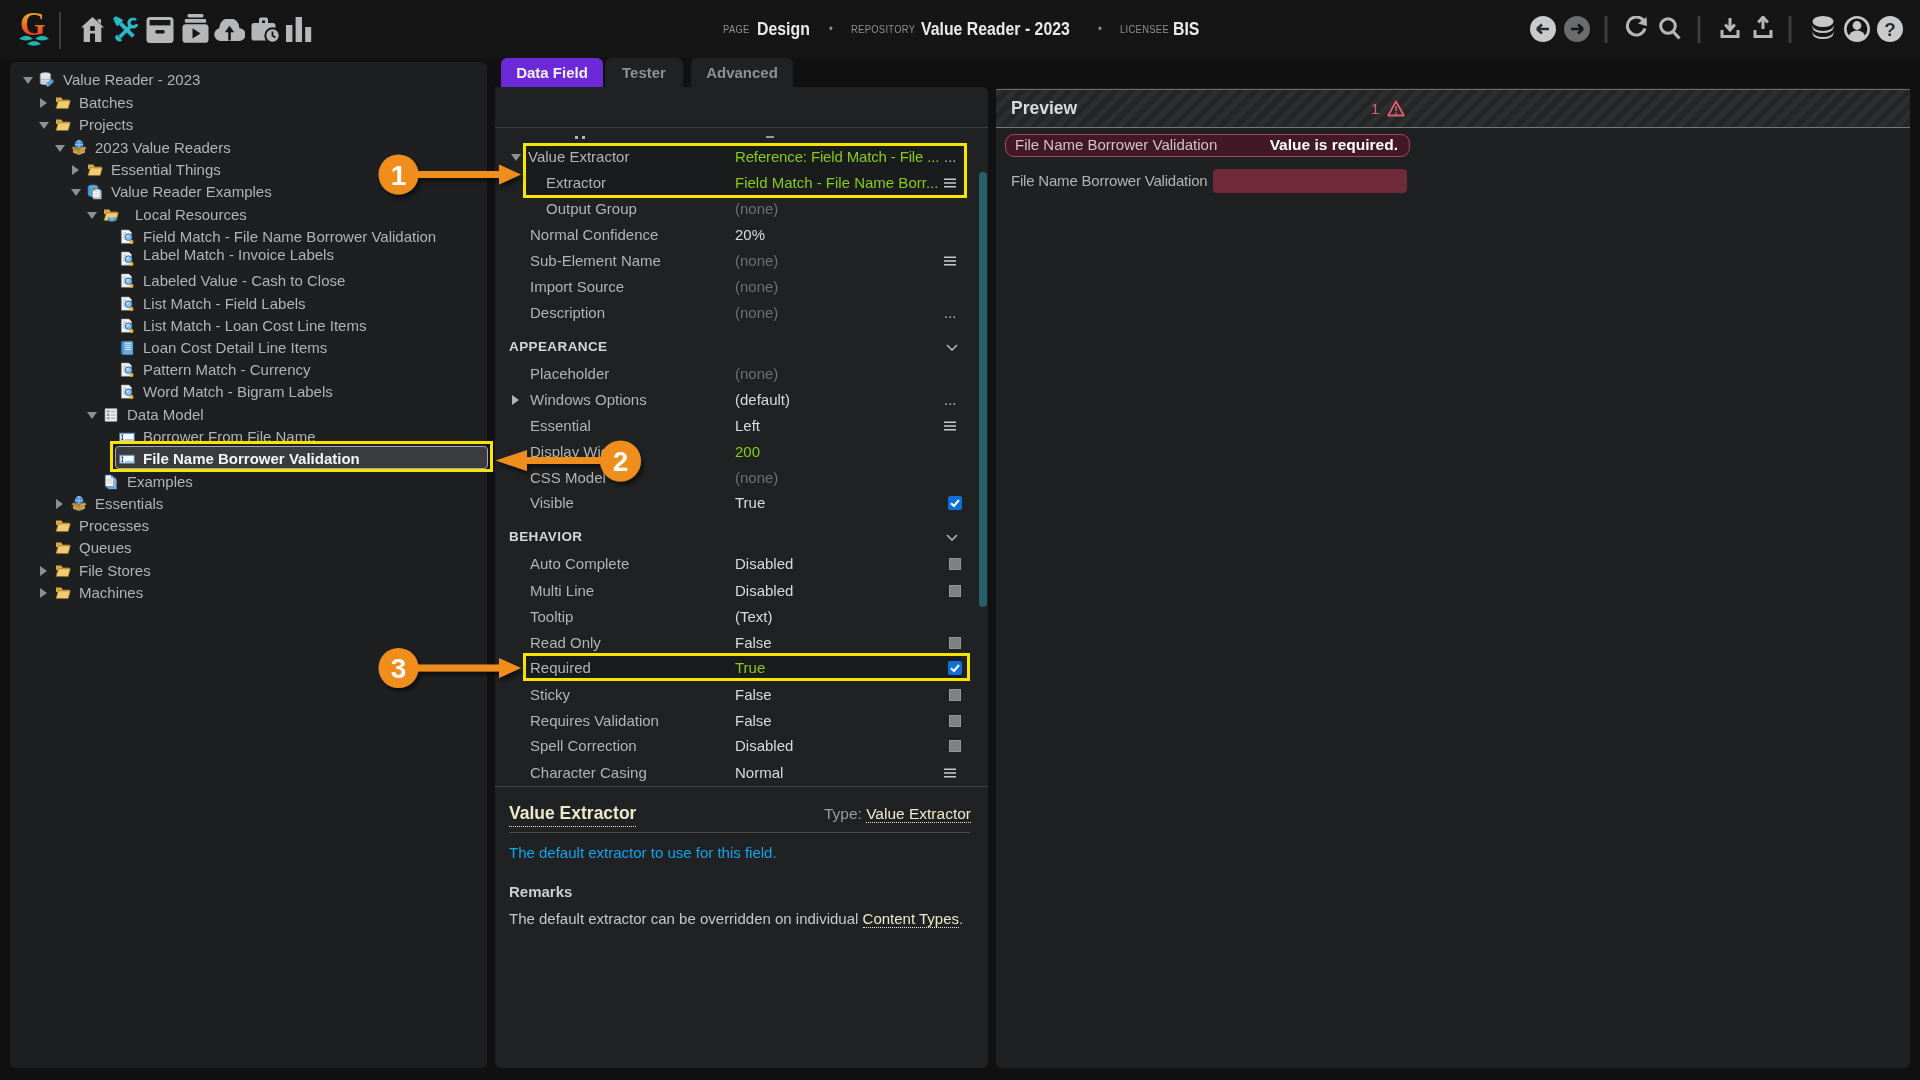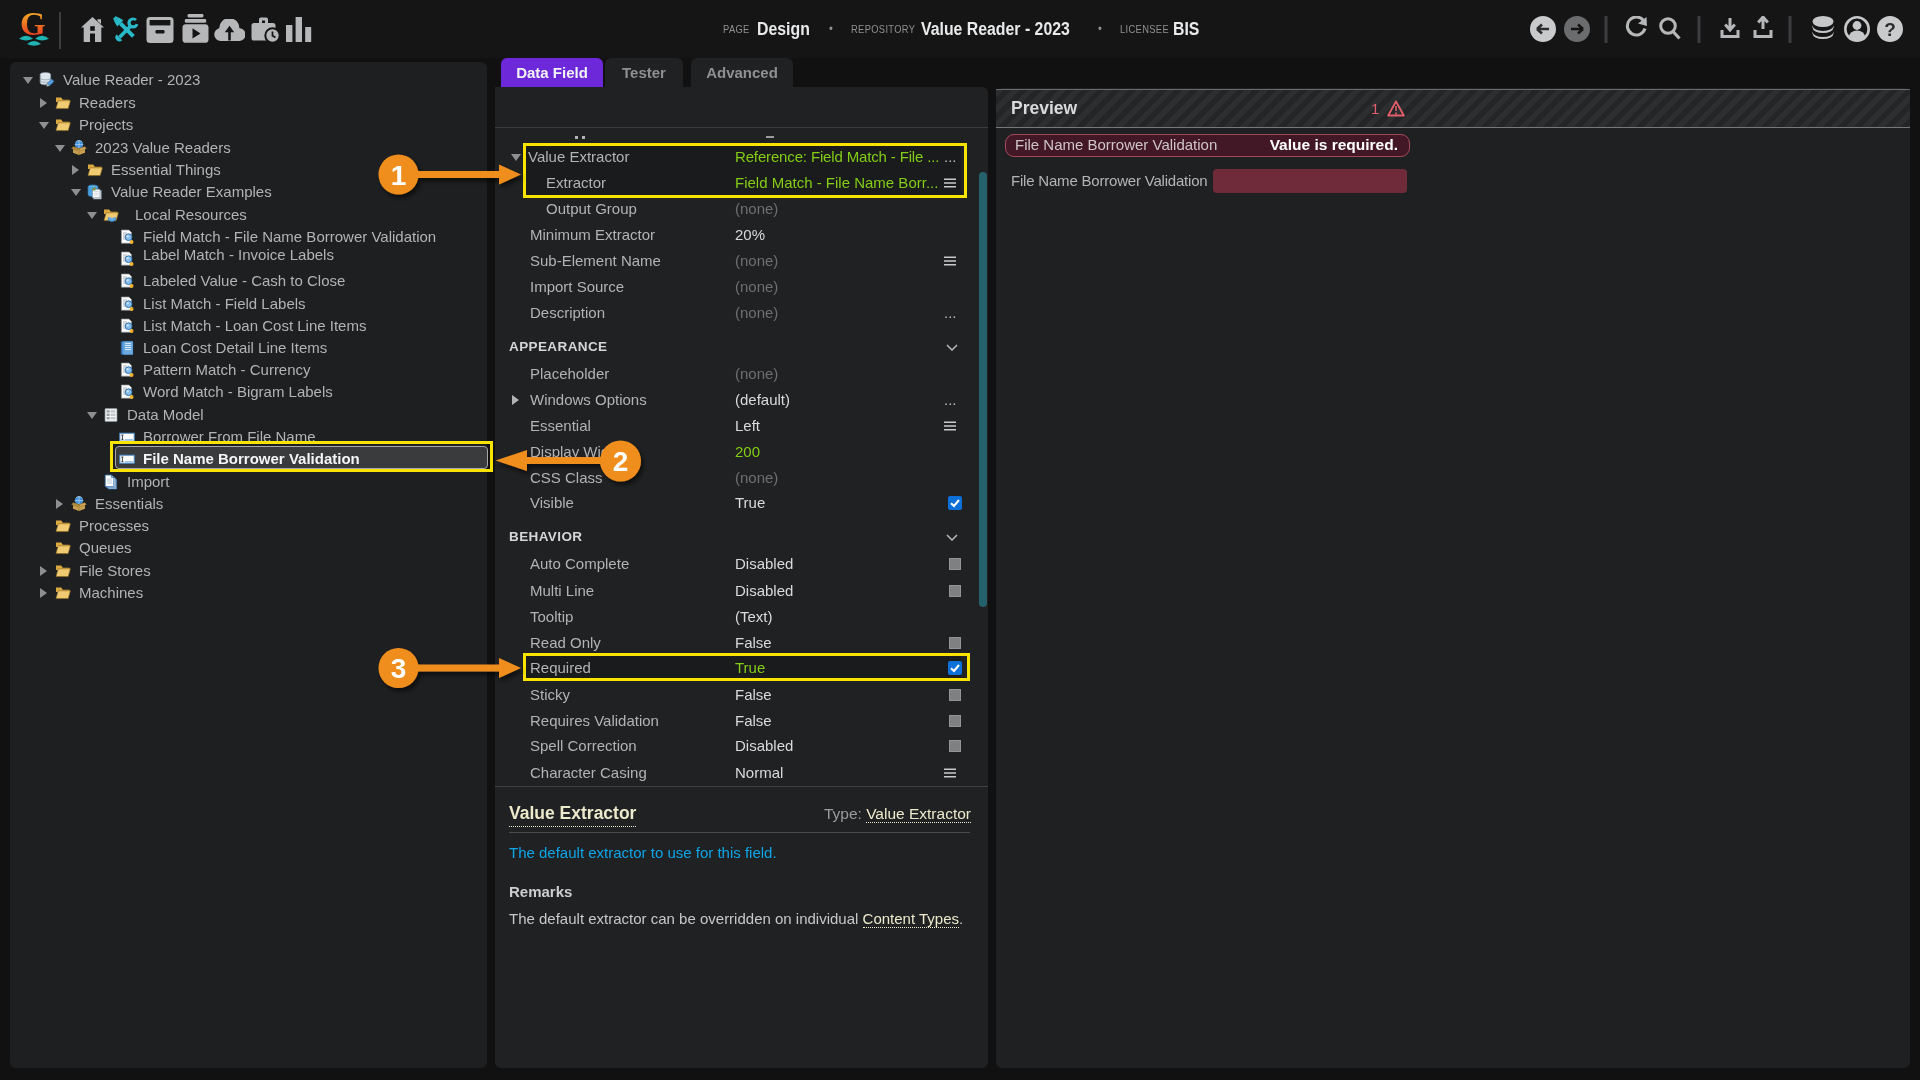--- a/index.html
+++ b/index.html
@@ -210,21 +210,21 @@
 <div class="selrect"></div>
 <div class="ar ard" style="left:13px;top:15px"></div>
 <svg class="ti" style="left:29px;top:10px" viewBox="0 0 16 16">
         <use href="#i-db"></use>
       </svg>
 <div class="tr" style="left:53px;top:7px">Value Reader - 2023</div>
 <div class="ar arr" style="left:30px;top:36px"></div>
 <svg class="ti" style="left:45px;top:33px" viewBox="0 0 16 16">
         <use href="#i-fold"></use>
       </svg>
-<div class="tr" style="left:69px;top:30px">Readers</div>
+<div class="tr" style="left:69px;top:30px">Batches</div>
 <div class="ar ard" style="left:29px;top:60px"></div>
 <svg class="ti" style="left:45px;top:55px" viewBox="0 0 16 16">
         <use href="#i-fold"></use>
       </svg>
 <div class="tr" style="left:69px;top:52px">Projects</div>
 <div class="ar ard" style="left:45px;top:83px"></div>
 <svg class="ti" style="left:61px;top:78px" viewBox="0 0 16 16">
         <use href="#i-box"></use>
       </svg>
 <div class="tr" style="left:85px;top:75px">2023 Value Readers</div>
@@ -284,21 +284,21 @@
         <use href="#i-tbox"></use>
       </svg>
 <div class="tr" style="left:133px;top:364px">Borrower From File Name</div>
 <svg class="ti" style="left:109px;top:389px" viewBox="0 0 16 16">
         <use href="#i-tbox"></use>
       </svg>
 <div class="tr sel" style="left:133px;top:386px">File Name Borrower Validation</div>
 <svg class="ti" style="left:93px;top:412px" viewBox="0 0 16 16">
         <use href="#i-docs"></use>
       </svg>
-<div class="tr" style="left:117px;top:409px">Import</div>
+<div class="tr" style="left:117px;top:409px">Examples</div>
 <div class="ar arr" style="left:46px;top:437px"></div>
 <svg class="ti" style="left:61px;top:434px" viewBox="0 0 16 16">
         <use href="#i-box"></use>
       </svg>
 <div class="tr" style="left:85px;top:431px">Essentials</div>
 <svg class="ti" style="left:45px;top:456px" viewBox="0 0 16 16">
         <use href="#i-fold"></use>
       </svg>
 <div class="tr" style="left:69px;top:453px">Processes</div>
 <svg class="ti" style="left:45px;top:478px" viewBox="0 0 16 16">
@@ -330,21 +330,21 @@
 <div class="t val teal" style="top:57px;letter-spacing:-.15px">Reference: Field Match - File ...</div>
 <div class="t dots" style="top:57px">...</div>
 <div class="a hlrow" style="top:83px"></div>
 <div class="t lb2" style="top:83px">Extractor</div>
 <div class="t val teal" style="top:83px">Field Match - File Name Borr...</div>
 <svg class="h3l" style="top:91px" width="12" height="10" viewBox="0 0 12 10">
         <path d="M0 1.2 H12 M0 5 H12 M0 8.8 H12" stroke="#c9cacb" stroke-width="1.4"></path>
       </svg>
 <div class="t lb2" style="top:109px">Output Group</div>
 <div class="t non" style="top:109px">(none)</div>
-<div class="t lb" style="top:135px">Minimum Extractor</div>
+<div class="t lb" style="top:135px">Normal Confidence</div>
 <div class="t val" style="top:135px">20%</div>
 <div class="t lb" style="top:161px">Sub-Element Name</div>
 <div class="t non" style="top:161px">(none)</div>
 <svg class="h3l" style="top:169px" width="12" height="10" viewBox="0 0 12 10">
         <path d="M0 1.2 H12 M0 5 H12 M0 8.8 H12" stroke="#c9cacb" stroke-width="1.4"></path>
       </svg>
 <div class="t lb" style="top:187px">Import Source</div>
 <div class="t non" style="top:187px">(none)</div>
 <div class="t lb" style="top:213px">Description</div>
 <div class="t non" style="top:213px">(none)</div>
@@ -359,21 +359,21 @@
 <div class="t lb" style="top:300px">Windows Options</div>
 <div class="t val" style="top:300px">(default)</div>
 <div class="t dots" style="top:300px">...</div>
 <div class="t lb" style="top:326px">Essential</div>
 <div class="t val" style="top:326px">Left</div>
 <svg class="h3l" style="top:334px" width="12" height="10" viewBox="0 0 12 10">
         <path d="M0 1.2 H12 M0 5 H12 M0 8.8 H12" stroke="#c9cacb" stroke-width="1.4"></path>
       </svg>
 <div class="t lb" style="top:352px">Display Width</div>
 <div class="t val teal" style="top:352px">200</div>
-<div class="t lb" style="top:378px">CSS Class</div>
+<div class="t lb" style="top:378px">CSS Model</div>
 <div class="t non" style="top:378px">(none)</div>
 <div class="t lb" style="top:403px">Visible</div>
 <div class="t val" style="top:403px">True</div>
 <div class="cbb" style="top:409px"><svg width="14" height="14" viewBox="0 0 14 14">
           <path d="M3 7.2 L6 10 L11 4" stroke="#fff" stroke-width="2" fill="none"></path>
         </svg></div>
 <div class="t sec" style="top:437px">BEHAVIOR</div>
 <svg class="a" style="left:451px;top:447px" width="12" height="7" viewBox="0 0 12 7">
         <path d="M1 1 L6 6 L11 1" stroke="#b2b3b4" stroke-width="1.6" fill="none"></path>
       </svg>

